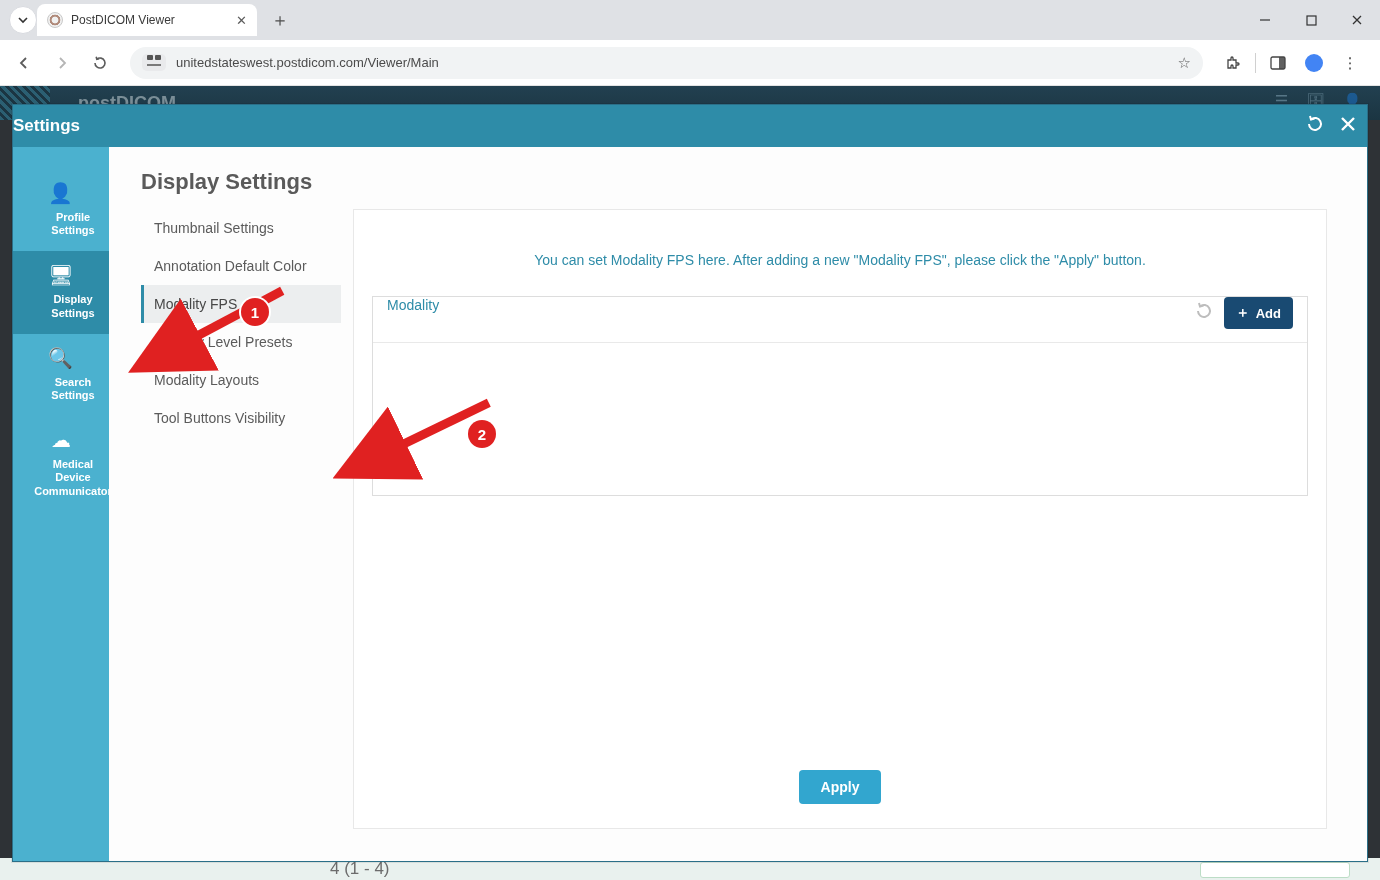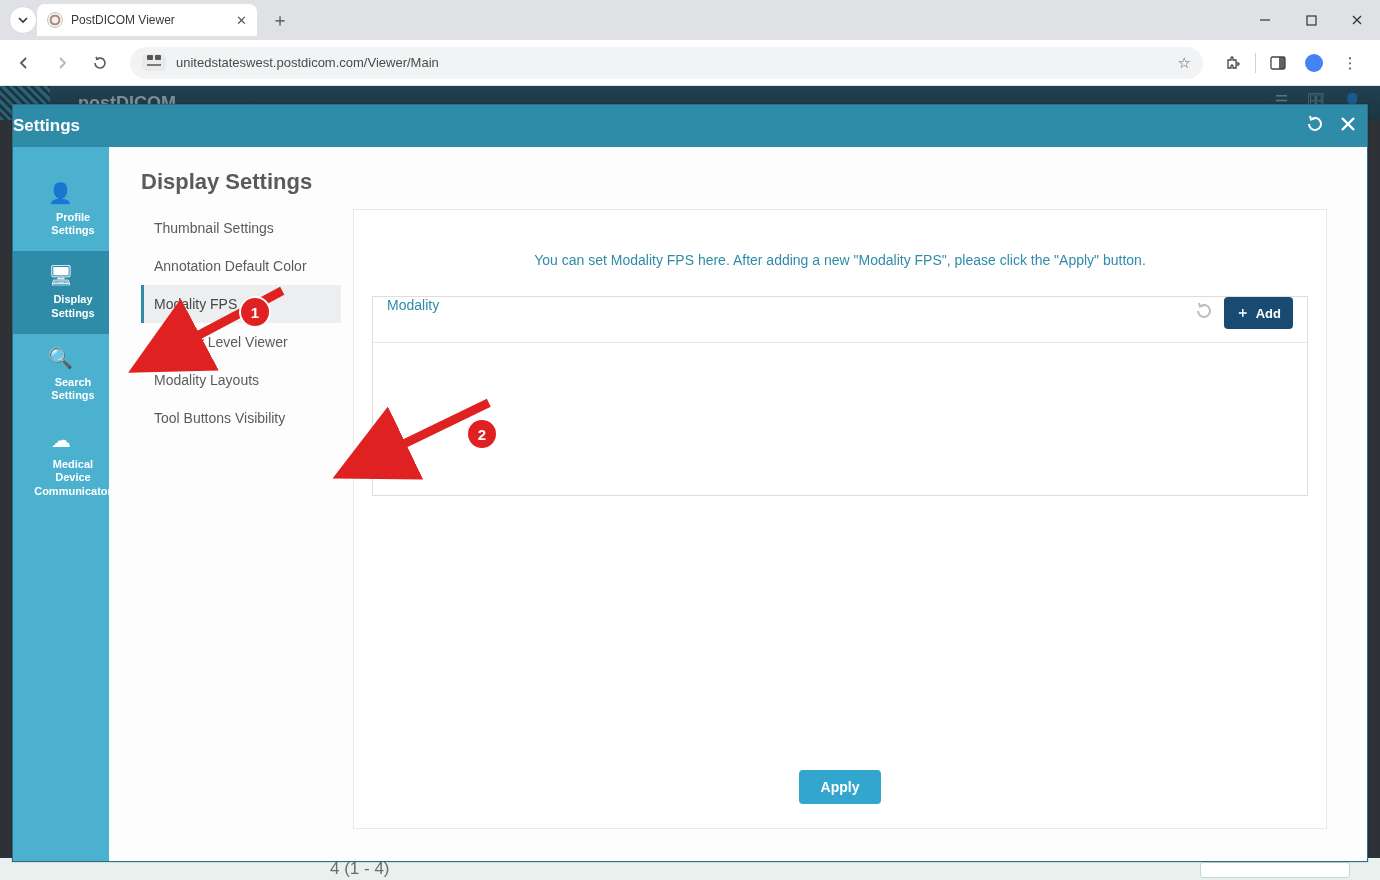--- a/index.html
+++ b/index.html
@@ -214,21 +214,21 @@
             </div>
           </div>
 
         <div class="contentwrap">
           <div class="page-title">Display Settings</div>
           <div class="midrow">
             <div class="submenu" id="submenu">
                 <div class="submenu-item">Thumbnail Settings</div>
                 <div class="submenu-item">Annotation Default Color</div>
                 <div class="submenu-item active">Modality FPS</div>
-                <div class="submenu-item">Window Level Viewer</div>
+                <div class="submenu-item">Window Level Presets</div>
                 <div class="submenu-item">Modality Layouts</div>
                 <div class="submenu-item">Tool Buttons Visibility</div>
               </div>
 
             <div class="panel">
               <div class="panel-help">You can set Modality FPS here. After adding a new "Modality FPS", please click the "Apply" button.</div>
               <div class="grid">
                 <div class="grid-head">
                   <div class="gh-col">Modality</div>
                   <div class="gh-actions">

